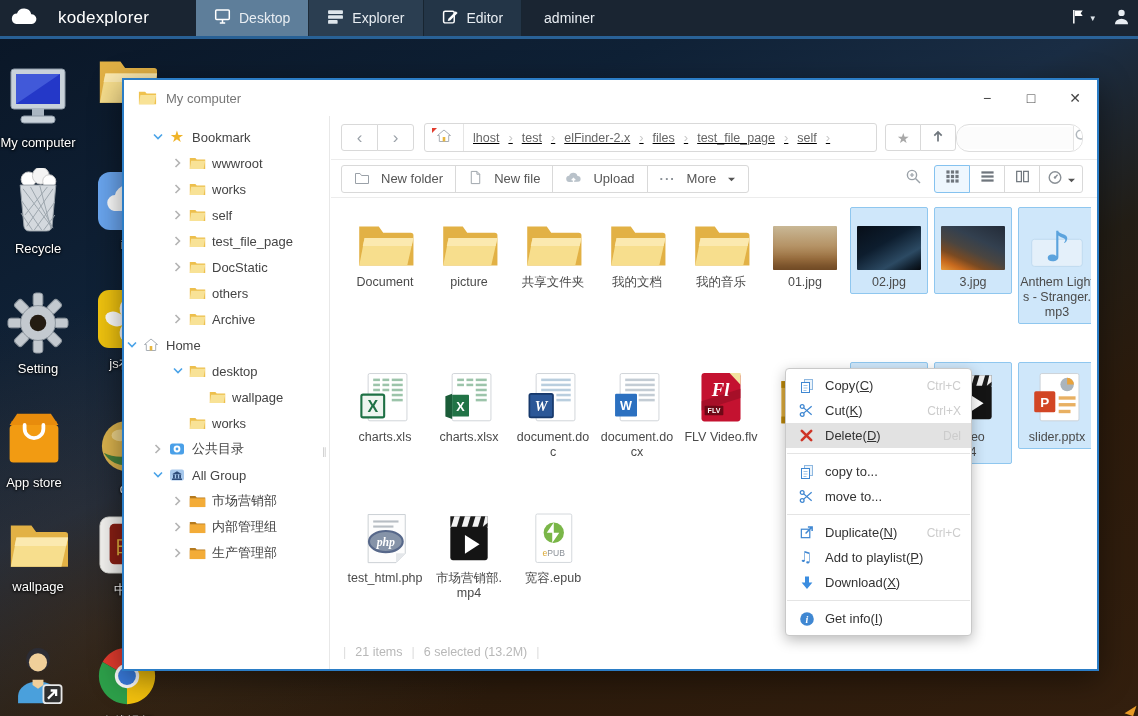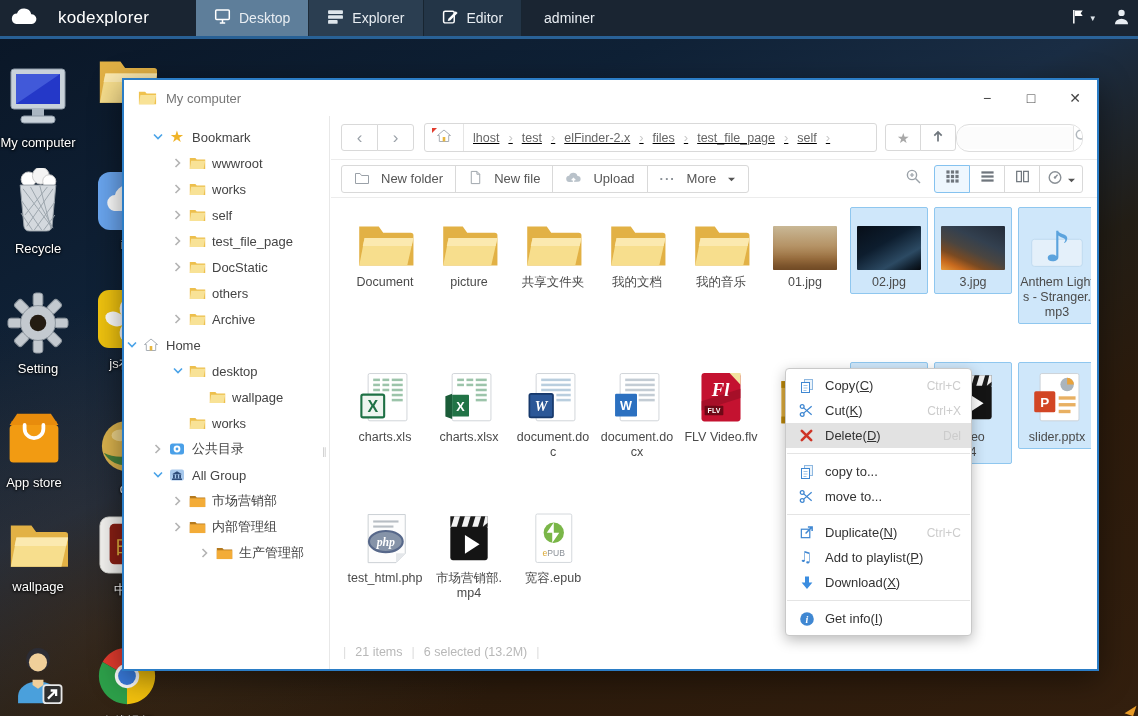--- a/index.html
+++ b/index.html
@@ -519,21 +519,21 @@
             </svg>
           </span>
           <span class="tico">
             <svg width="17" height="15" viewBox="0 0 64 54">
               <path d="M3 6h21l5 6h32v36H3z" fill="#b57a1e"></path>
               <path d="M3 15h58v33H3z" fill="#f3ac38"></path>
             </svg>
           </span>
           <span class="tlab">内部管理组</span>
         </div>
-        <div class="trow" style="padding-left: 73px;">
+        <div class="trow" style="padding-left: 46px;">
           <span class="tog">
             <svg width="10" height="10" viewBox="0 0 10 10">
               <path d="M2.5 1l4 4-4 4" stroke="#b3b3b3" stroke-width="1.6" fill="none"></path>
             </svg>
           </span>
           <span class="tico">
             <svg width="17" height="15" viewBox="0 0 64 54">
               <path d="M3 6h21l5 6h32v36H3z" fill="#b57a1e"></path>
               <path d="M3 15h58v33H3z" fill="#f3ac38"></path>
             </svg>

